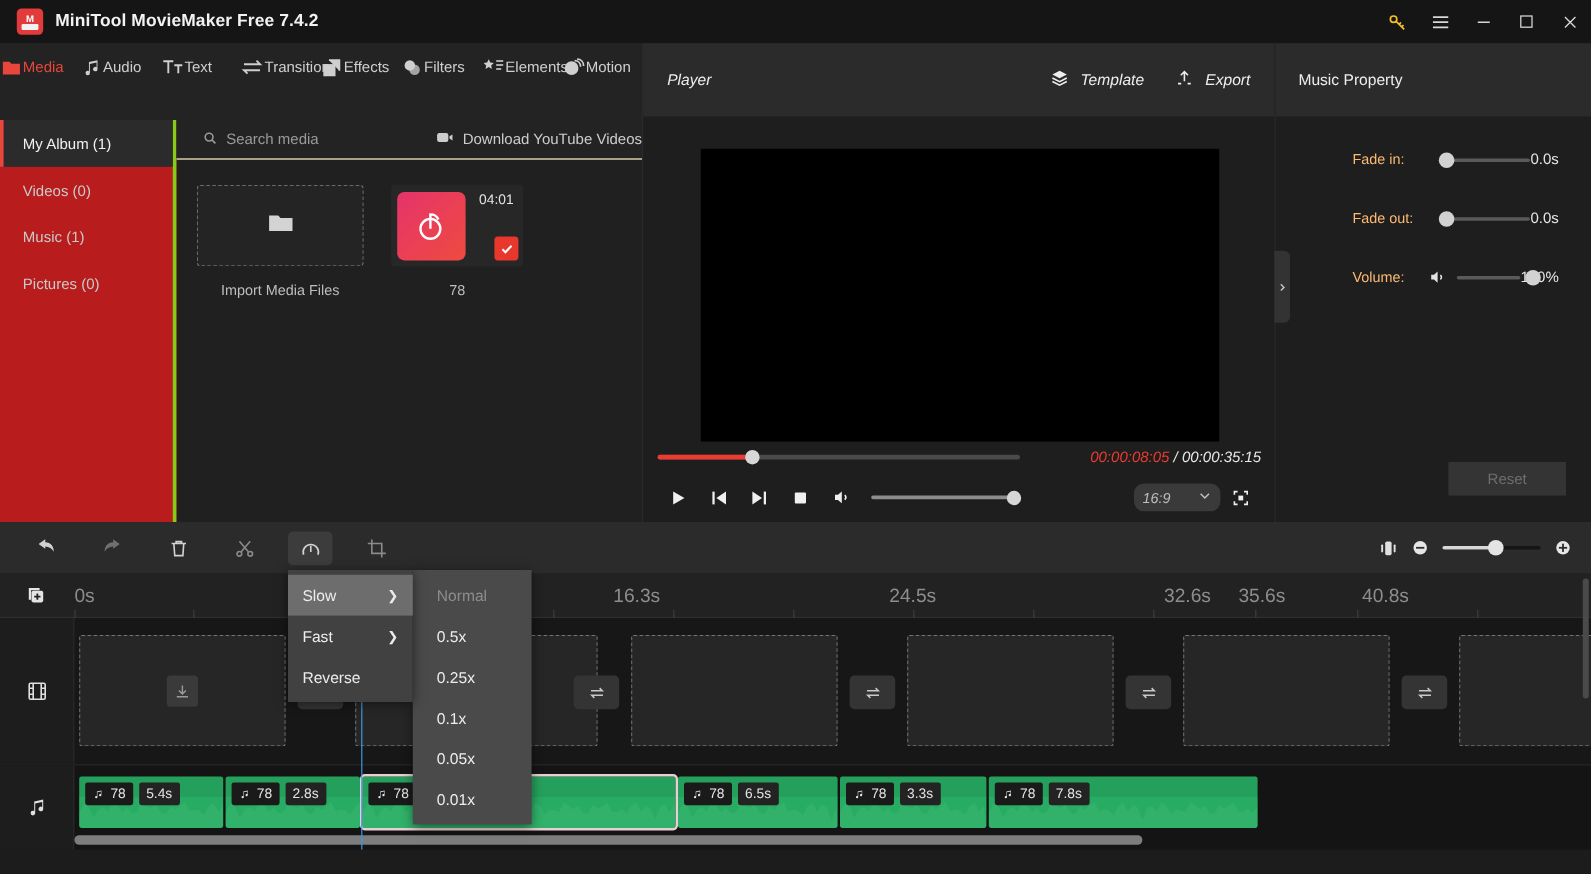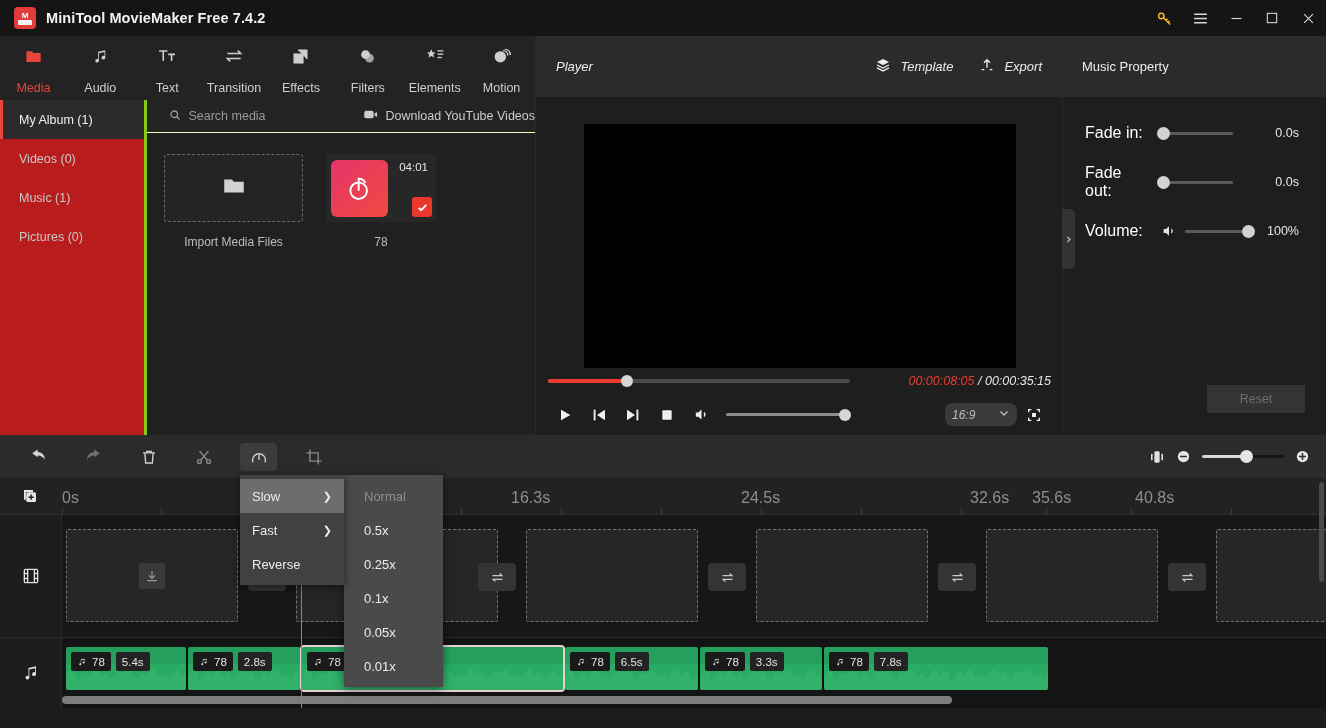--- a/index.html
+++ b/index.html
@@ -34,21 +34,21 @@
     color:#d8d8d8;
   }
   .tb-btn.key { color:#f5bf2a; }
 
   
   .toolbar {
     position:absolute; left:0; top:36px; width:535px; height:64px;
     background:#232323; display:flex; align-items:flex-start; padding-top:5px;
   }
   .tool-tab {
-    width:67px; display:flex; flex-direction:column; align-items:center; gap:14px;
+    width:67px; display:flex; flex-direction:row; align-items:center; gap:0;
     color:#cfcfcf; cursor:default; padding-top:4px;text-align:center;
   }
   .tool-tab .ti { height:22px; display:flex; align-items:center; justify-content:center; }
   .tool-tab .tl { font-size:12.5px; white-space:nowrap; }
   .tool-tab.active { color:#e8453c; }
 
   
   .media-panel {
     position:absolute; left:0; top:100px; width:535px; height:335px; background:#202020;
   }
@@ -145,21 +145,21 @@
 
   
   .prop-panel {
     position:absolute; left:1062px; top:36px; width:264px; height:399px; background:#1e1e1e;
     border-left:1px solid #2a2a2a;
   }
   .prop-head { height:61px; background:#2b2b2b; display:flex; align-items:center; padding-left:19px; }
   .prop-head span { font-size:13px; color:#ededed; }
   .prop-row { display:flex; align-items:center; height:26px; margin-top:23px; padding-left:22px; }
   .prop-row:first-of-type { margin-top:23px; }
-  .prop-label { width:66px; font-size:16px; color:#ffffff; }
+  .prop-label { width:66px; font-size:12px; color:#fdba74;margin-left:42px; }
   .p-track { position:relative; width:72px; height:3px; background:#5a5a5a; border-radius:2px; margin-left:10px;}
   .p-knob { position:absolute; top:-5px; width:13px; height:13px; border-radius:50%; background:#d2d2d2;}
   .p-val { margin-left:auto; margin-right:27px; font-size:12.5px; color:#e6e6e6; }
   .vol-icon { margin-left:10px; color:#e2e2e2; display:flex; align-items:center;}
   .reset-btn {
     position:absolute; left:1207px; top:385px; width:98px; height:28px; border-radius:0;
     background:#343434; display:flex; align-items:center; justify-content:center;
     font-size:12.5px; color:#6e6e6e;
   }
   .collapse-tab {

